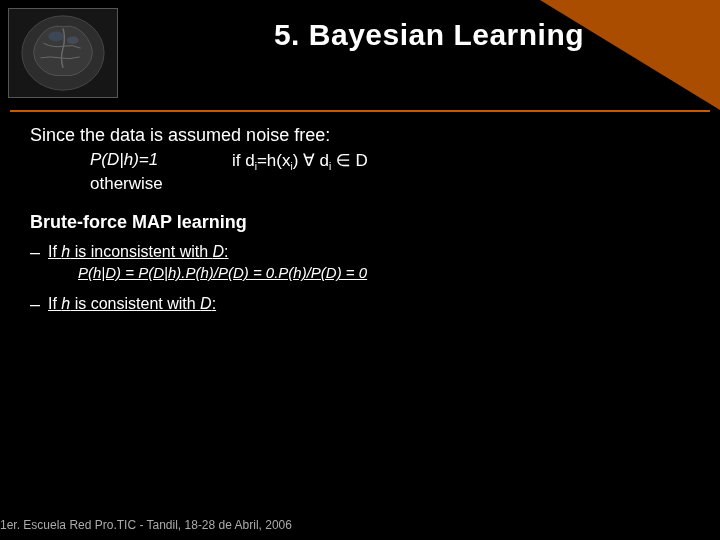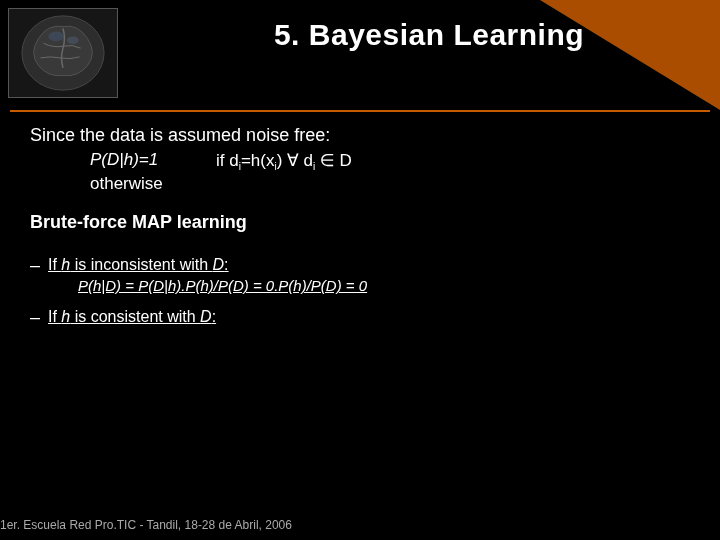--- a/index.html
+++ b/index.html
@@ -90,36 +90,36 @@
 
     .indented-block {
       margin-left: 60px;
       margin-bottom: 4px;
       font-size: 17px;
       font-style: italic;
     }
 
     .indented-block .line {
       display: flex;
-      gap: 16px;
+      gap: 32px;
       margin-bottom: 2px;
     }
 
     .pdhline {
       min-width: 110px;
     }
 
     .condition {
       font-style: normal;
     }
 
     .brute-force {
       font-size: 18px;
       margin-top: 18px;
-      margin-bottom: 23px;
+      margin-bottom: 10px;
       font-weight: bold;
     }
 
     .bullet-item {
       font-size: 16px;
       margin-bottom: 14px;
       display: flex;
       align-items: flex-start;
       gap: 8px;
     }

